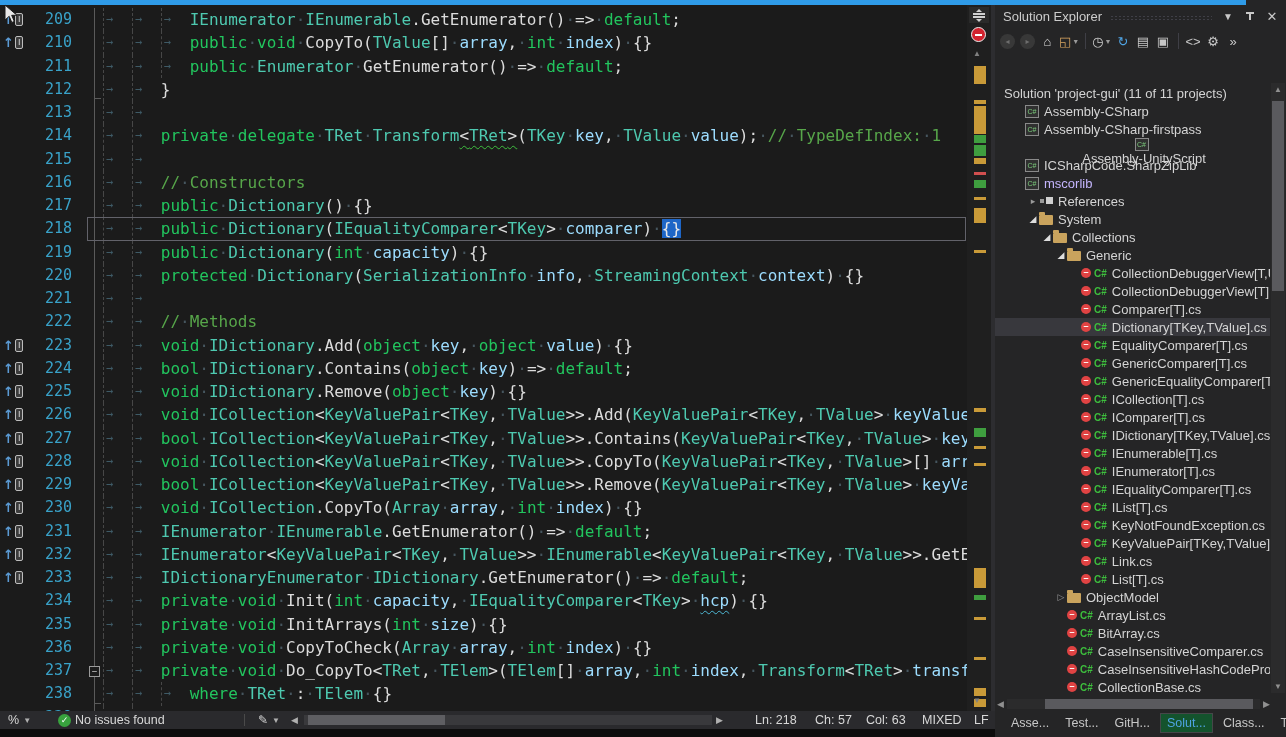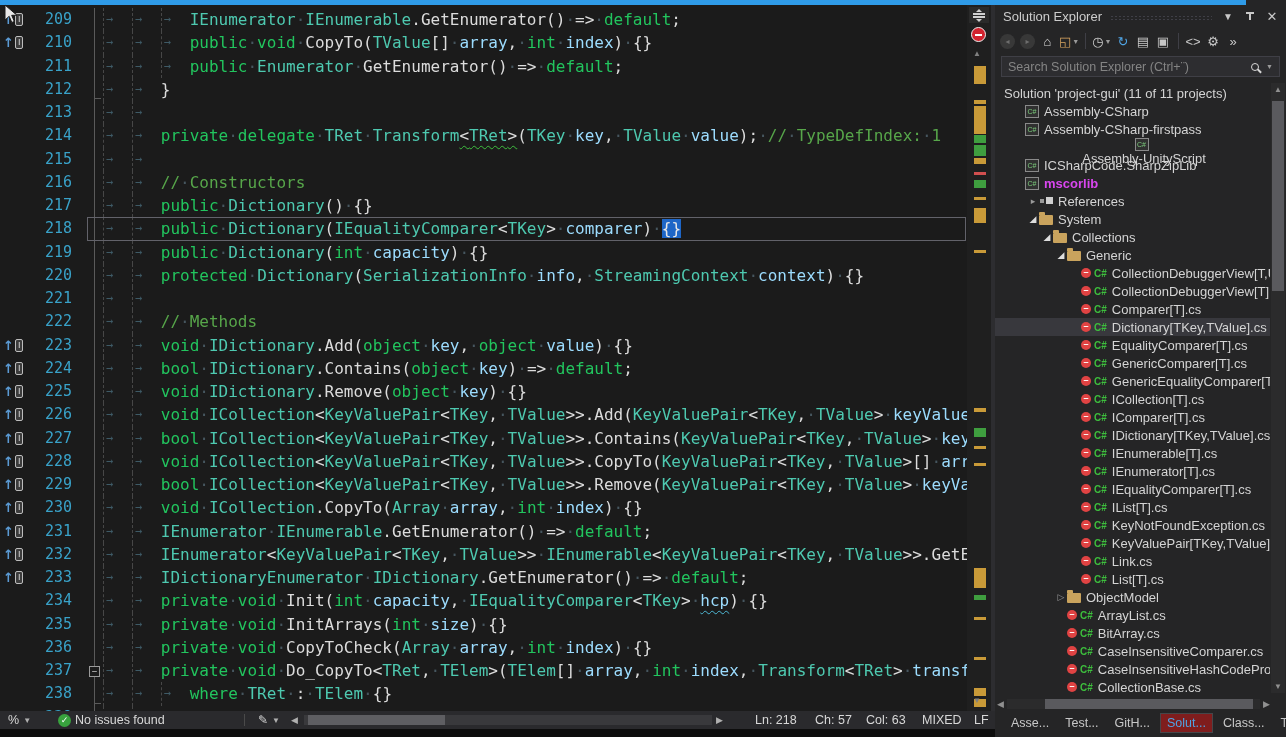--- a/index.html
+++ b/index.html
@@ -76,21 +76,21 @@
   .se-search { margin:2px 6px 4px 6px; height:21px; background:#2d2d30; border:1px solid #3f3f46;
                display:flex; align-items:center; padding:0 6px; gap:6px; }
   .se-search .ph { flex:1; color:#848484; font-size:12.5px; white-space:nowrap; overflow:hidden; }
   .mag { width:8px; height:8px; border:1.5px solid #d8d8d8; border-radius:50%; position:relative; flex:none; }
   .mag::after { content:""; position:absolute; width:5px; height:1.5px; background:#d8d8d8;
                 transform:rotate(45deg); right:-4px; bottom:-2px; }
   #se-tree { position:absolute; left:0; top:76px; right:16px; bottom:42px; overflow:hidden; padding-top:3px; }
   .tree-row { display:flex; align-items:center; height:18px; font-size:13px; color:#d4d4d4; white-space:nowrap; }
   .tree-row.sel { background:#38383d; }
   .tree-row .lbl { margin-left:5px; }
-  .tree-row.bold .lbl { font-weight:bold; color:#d946ef;text-align:center; }
+  .tree-row.bold .lbl { font-weight:normal; color:#c4b5fd;text-align:center; }
   .arrow { width:12px; flex:none; font-size:9px; text-align:center; }
   .arrow.exp { color:#dedede; } .arrow.col { color:#9a9a9a; }
   .icon-project { width:14px; height:13px; border:1px solid #8a8a8a; background:#303030; color:#7ccb7c;
                   font-size:7px; display:inline-flex; align-items:center; justify-content:center; flex:none; }
   .icon-folder { width:14px; height:10px; background:#c9a35d; border-radius:1px; position:relative; flex:none; margin-top:2px; }
   .icon-folder::before { content:""; position:absolute; top:-3px; left:0; width:6px; height:3px;
                          background:#c9a35d; border-radius:1px 1px 0 0; }
   .icon-refs { position:relative; width:14px; height:12px; flex:none; }
   .icon-refs::before { content:""; position:absolute; left:1px; top:4px; width:4px; height:4px; background:#9a9a9a; }
   .icon-refs::after { content:""; position:absolute; left:7px; top:2px; width:7px; height:7px; background:#d0d0d0; }
@@ -100,21 +100,21 @@
   .se-vscroll { position:absolute; right:1px; top:78px; bottom:44px; width:14px; background:#2b2b2c; }
   .se-vscroll .thumb { position:absolute; left:1px; top:18px; width:12px; height:190px; background:#5a5a5e; }
   .sb-arrow { position:absolute; left:3px; color:#909090; font-size:8px; }
   .se-hscroll { position:absolute; left:2px; right:16px; bottom:27px; height:13px; display:flex; align-items:center; }
   .se-hscroll .track { flex:1; height:10px; background:#2b2b2c; position:relative; margin:0 3px; }
   .se-hscroll .thumb { position:absolute; left:30px; width:210px; top:0; height:10px; background:#5a5a5e; }
   .hs-arrow { color:#909090; font-size:9px; }
   #se-tabs { position:absolute; left:0; right:0; bottom:2px; height:24px; display:flex; align-items:center;
              gap:4px; padding-left:10px; font-size:12.5px; }
   .se-tab { padding:2px 6px; color:#c8c8c8; }
-  .se-tab.active { color:#4fa3e3; background:#7f1d1d; border:1px solid #464649; }
+  .se-tab.active { color:#4fa3e3; background:#14532d; border:1px solid #464649; }
 
   
   .statusbar { position:absolute; left:0; top:711px; width:995px; height:18px; background:#2a2a2d;
                color:#d8d8d8; font-size:12.5px; }
   .sb-item { position:absolute; top:0; height:18px; display:flex; align-items:center; gap:4px; }
   .chk { width:13px; height:13px; border-radius:50%; background:#38a33e; color:#fff; font-size:9px;
          line-height:13px; text-align:center; }
   .sb-div { position:absolute; top:3px; width:1px; height:12px; background:#4a4a4a; }
   .hsc-track { position:absolute; left:304px; top:4px; width:408px; height:10px; background:#39393c; }
   .hsc-thumb { position:absolute; left:4px; top:0; width:137px; height:10px; background:#5e5e62; }
@@ -247,25 +247,20 @@
         <span class="tb-item">
           <span style="color: rgb(200, 200, 200);">&lt;&gt;</span>
         </span>
         <span class="tb-item">
           <span style="color: rgb(200, 200, 200);">⚙</span>
         </span>
         <span class="tb-item">
           <span style="color: rgb(200, 200, 200);">»</span>
         </span>
       </div>
-    <div class="se-search">
-      <span class="ph">Search Solution Explorer (Ctrl+¨)</span>
-      <span class="mag"></span>
-      <span class="tb-dd">▼</span>
-    </div>
     <div id="se-tree">
         <div class="tree-row" style="padding-left: 4px;">
           <span class="lbl">Solution 'project-gui' (11 of 11 projects)</span>
         </div>
         <div class="tree-row" style="padding-left: 18px;">
           <span class="arrow"></span>
           <span class="icon-project">C#</span>
           <span class="lbl">Assembly-CSharp</span>
         </div>
         <div class="tree-row" style="padding-left: 18px;">

